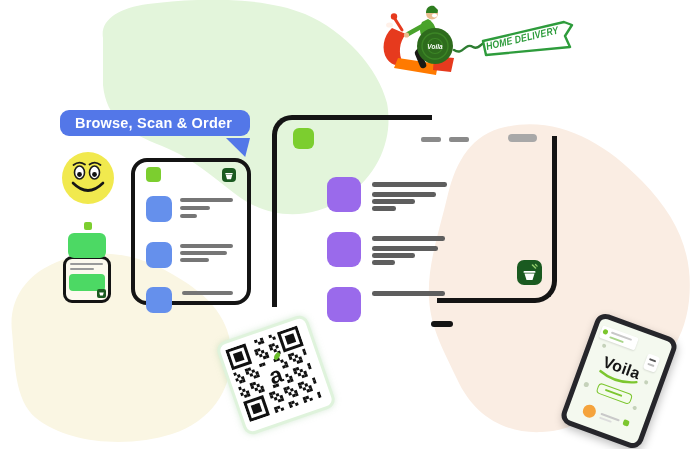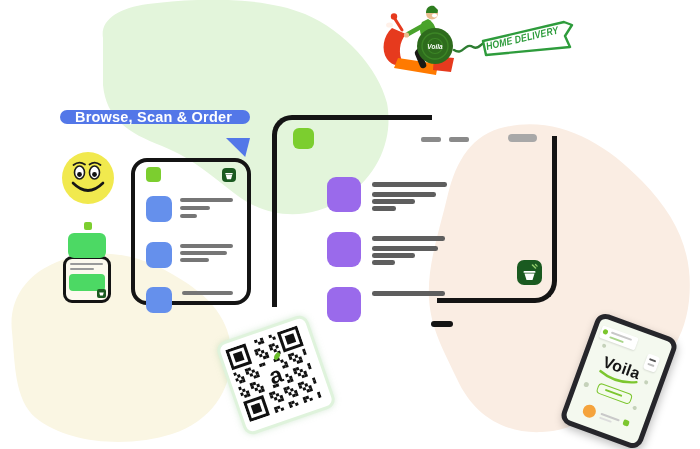--- a/index.html
+++ b/index.html
@@ -3,21 +3,21 @@
 <meta charset="utf-8">
 <style>
   html,body{margin:0;padding:0;background:#fff;font-family:"Liberation Sans",sans-serif;}
   #stage{position:relative;width:700px;height:449px;overflow:hidden;background:#fff;}
   .abs{position:absolute;}
   .sk{position:absolute;height:4px;border-radius:2px;background:#767676;}
   .skm{position:absolute;height:4.5px;border-radius:2.3px;background:#5E5E5E;}
   .skt{position:absolute;height:2px;border-radius:1px;background:#9a9a9a;}
   .tile{position:absolute;}
   
-  #bubble{left:60px;top:110px;width:190px;height:14px;background:#5377E8;border-radius:9px;
+  #bubble{left:60px;top:110px;width:190px;height:26px;background:#5377E8;border-radius:9px;
           display:flex;align-items:center;padding-left:15px;box-sizing:border-box;z-index:4;}
   #bubble span{color:#fff;font-size:14.5px;font-weight:700;letter-spacing:.2px;}
   #bubble-tail{left:226px;top:138px;width:24px;height:19px;background:#5377E8;
                clip-path:polygon(0 0,100% 0,80% 100%);z-index:4;}
   
   #left-phone{left:131px;top:158px;width:112px;height:139px;border:4px solid #141414;border-radius:16px;z-index:2;}
   #mid-phone{left:272px;top:115px;width:160px;height:192px;border:0;border-left:5px solid #141414;
              border-top:5px solid #141414;border-top-left-radius:20px;box-sizing:border-box;z-index:2;}
   #right-phone{left:437px;top:136px;width:120px;height:167px;border:0;border-right:5px solid #141414;
                border-bottom:5px solid #141414;border-bottom-right-radius:22px;box-sizing:border-box;z-index:2;}

